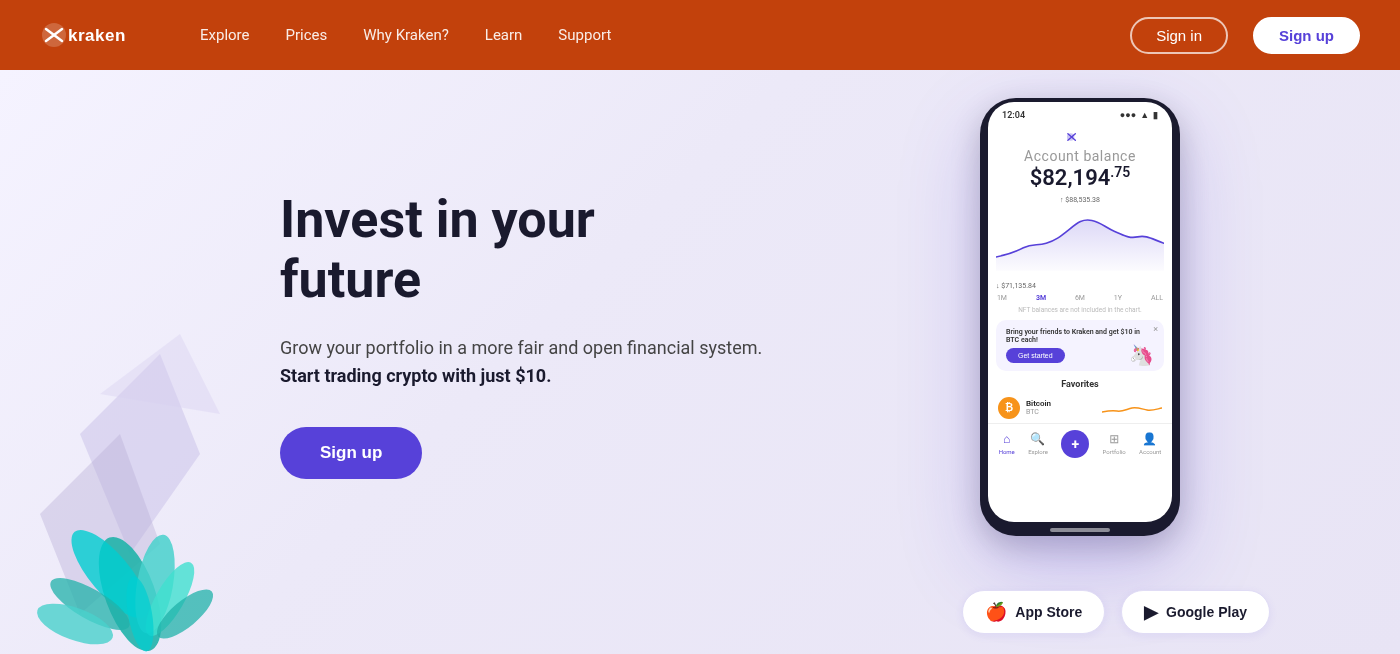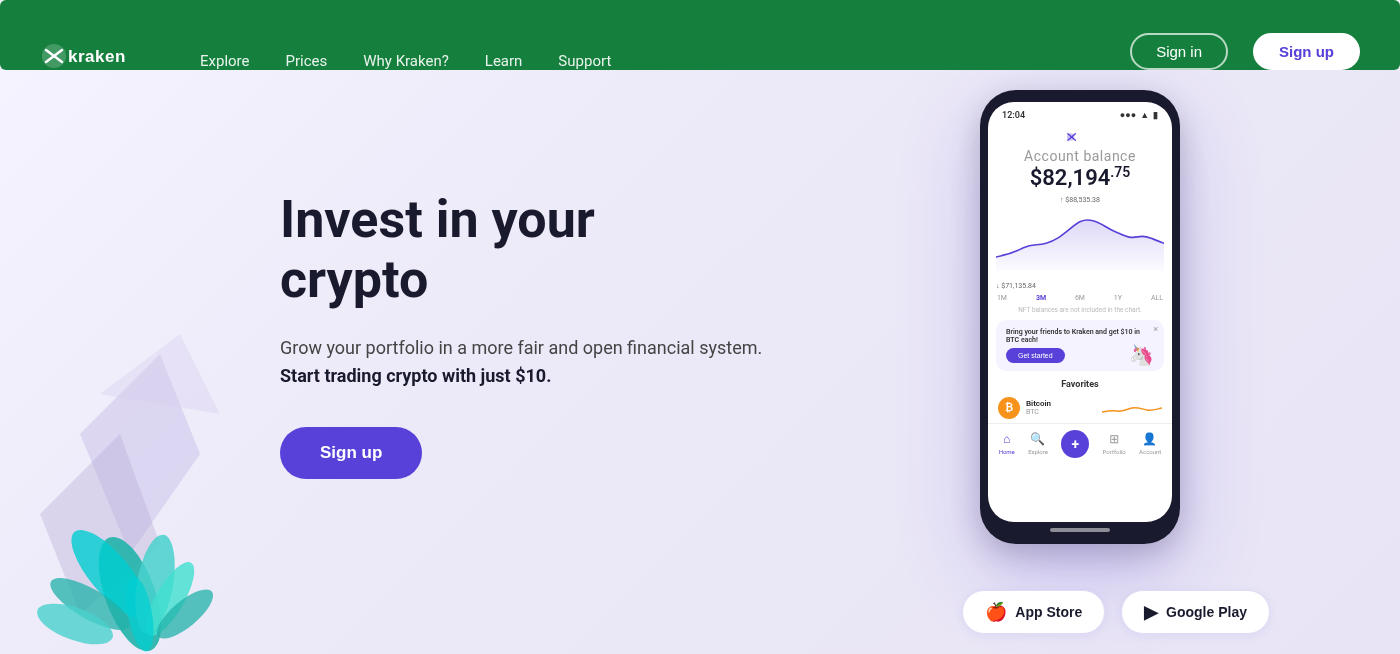--- a/index.html
+++ b/index.html
@@ -6,28 +6,27 @@
     body {
       font-family: -apple-system, BlinkMacSystemFont, 'Segoe UI', Roboto, sans-serif;
       width: 1400px;
       height: 654px;
       overflow: hidden;
       background: #f0eef8;
     }
 
     
     nav {
-      background: #15803d;
+      background: #c2410c;
       height: 70px;
       display: flex;
-      align-items: flex-end;
+      align-items: center;
       padding: 0 40px;
       position: relative;
       z-index: 10;
-      border-radius: 6px;
     }
     .nav-logo {
       display: flex;
       align-items: center;
       gap: 8px;
       margin-right: 50px;
     }
     .nav-logo svg { width: 110px; height: 28px; }
     .nav-links {
       display: flex;
@@ -125,24 +124,25 @@
     
     .phone-wrap {
       position: absolute;
       right: 200px;
       top: 20px;
       width: 220px;
     }
     .phone-outer {
       background: #1a1a2e;
       border-radius: 36px;
-      padding: 12px 8px;
+      padding: 4px 8px;
       box-shadow: 0 30px 80px rgba(87,65,217,0.25), 0 10px 30px rgba(0,0,0,0.2);
       width: 200px;
       position: relative;
+      margin-top: 8px;
     }
     .phone-screen {
       background: #fff;
       border-radius: 26px;
       overflow: hidden;
       min-height: 420px;
       position: relative;
     }
     .phone-status {
       display: flex;
@@ -387,21 +387,21 @@
       <ellipse cx="170" cy="365" rx="14" ry="42" fill="#40e0d0" transform="rotate(30,170,365)" opacity="0.8"></ellipse>
       <ellipse cx="140" cy="380" rx="12" ry="38" fill="#00ced1" transform="rotate(-10,140,380)" opacity="0.7"></ellipse>
       <ellipse cx="75" cy="390" rx="16" ry="40" fill="#48d1cc" transform="rotate(-70,75,390)" opacity="0.8"></ellipse>
       <ellipse cx="185" cy="380" rx="13" ry="35" fill="#20b2aa" transform="rotate(50,185,380)" opacity="0.75"></ellipse>
     </svg>
   </div>
 
   <div class="content">
     <h1 class="headline">
       <span>Invest in your</span><br>
-      <span>crypto</span>
+      <span>future</span>
     </h1>
     <p class="subheadline">
       <span>Grow your portfolio in a more fair and open financial system.</span><strong> Start trading crypto with just $10.</strong>
     </p>
     <button class="btn-cta">Sign up</button>
   </div>
 
   <div class="phone-wrap">
     <div class="phone-outer">
       <div class="phone-screen">

